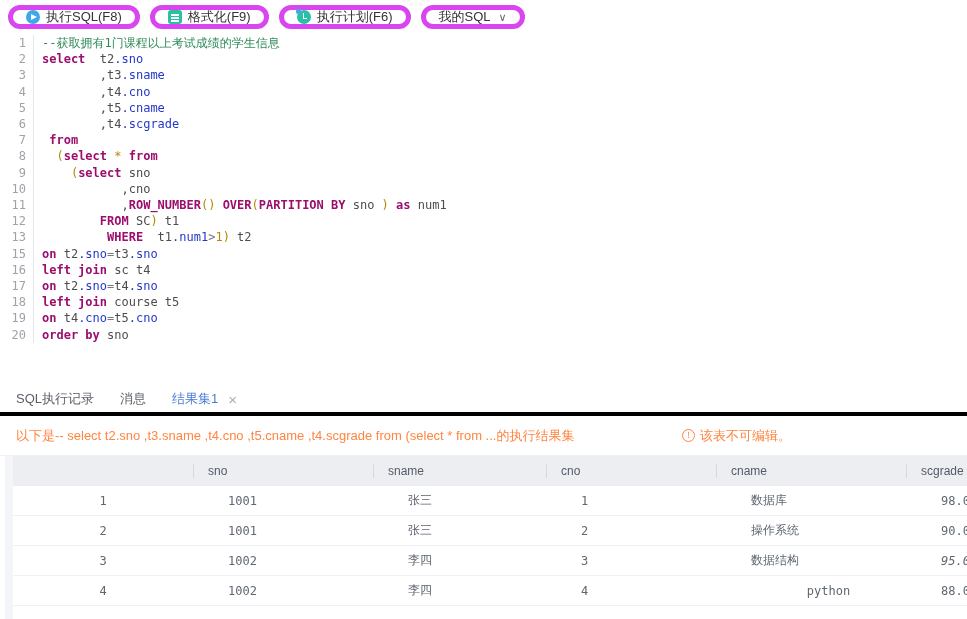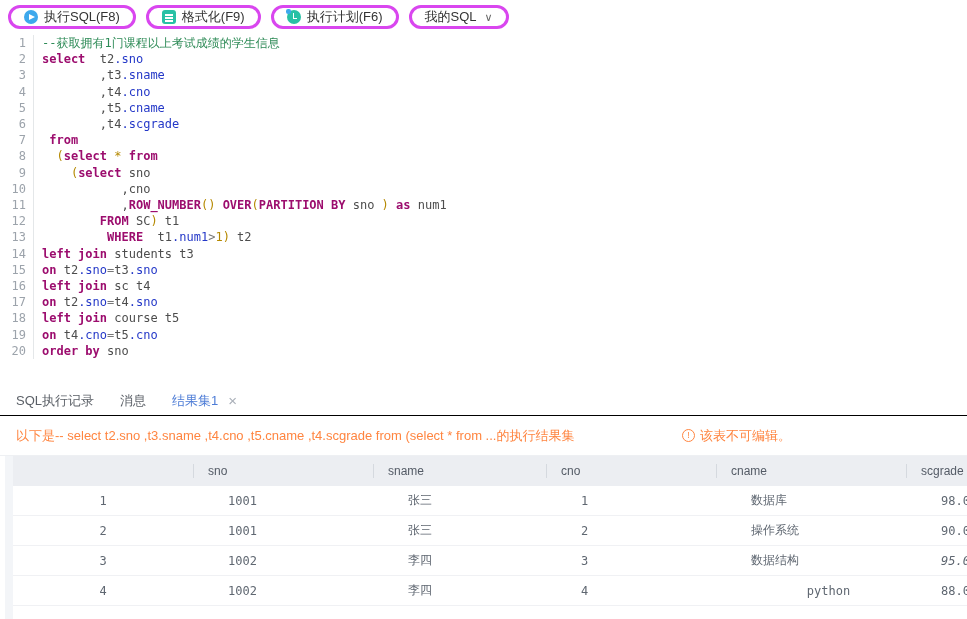--- a/index.html
+++ b/index.html
@@ -2,21 +2,21 @@
 <html><head>
 <meta charset="utf-8">
 <style>
   * { margin:0; padding:0; box-sizing:border-box; }
   html,body { width:967px; height:619px; background:#fff; overflow:hidden;
     font-family:"Liberation Sans","DejaVu Sans",sans-serif; }
 
   
   .toolbar { height:30px; padding:4px 0 0 8px; display:flex; align-items:center; }
   .tb { display:inline-flex; align-items:center; gap:6px; height:24px; padding:0 13px;
-        background:#fff; border:3px solid #d946ef; border-radius:13px; margin-right:10px;
+        background:#fff; border:5px solid #d946ef; border-radius:13px; margin-right:10px;
         font-size:13px; color:#333; cursor:pointer; font-family:inherit; }
   .ic { width:14px; height:14px; display:inline-block; position:relative; flex:0 0 auto; }
   .ic-play { border-radius:50%; background:#3da8ec; }
   .ic-play::after { content:""; position:absolute; left:5px; top:3.5px;
         border-left:6px solid #fff; border-top:3.5px solid transparent; border-bottom:3.5px solid transparent; }
   .ic-format { border-radius:3px; background:#28c1a5; }
   .ic-format::after { content:""; position:absolute; left:3px; top:4px; width:8px; height:1.5px;
         background:#fff; box-shadow:0 3px 0 #fff, 0 6px 0 #fff; }
   .ic-plan { border-radius:50%; background:#28c1a5; }
   .ic-plan::before { content:""; position:absolute; left:-1px; top:-1px; width:5px; height:5px;
@@ -33,21 +33,21 @@
         border-right:1px solid #e4e7e9; margin-right:8px; user-select:none; }
   .tok-k { color:#9c0d6e; font-weight:bold; }
   .tok-c { color:#2e8b57; }
   .tok-b { color:#2438c8; }
   .tok-p { color:#4d4d4d; }
   .tok-o { color:#b58900; }
   .tok-g { color:#777; }
 
   
   .tabbar { height:30px; display:flex; align-items:center; padding-left:16px;
-        border-bottom:1px solid #000000; font-size:13px; color:#5a5f66; }
+        border-bottom:4px solid #000000; font-size:13px; color:#5a5f66; }
   .tab { margin-right:26px; cursor:pointer; }
   .tab.active { color:#4d7cd6; margin-right:10px; }
   .tab-close { color:#a9afb8; font-size:15px; cursor:pointer; line-height:1; }
 
   
   .msgbar { height:39px; display:flex; align-items:center; justify-content:space-between;
         padding:0 16px 0 16px; font-size:13px; color:#ff8540; }
   .msg-right { display:inline-flex; align-items:center; gap:5px; margin-right:160px; }
   .info-ic { width:13px; height:13px; border:1px solid #ff8540; border-radius:50%;
         display:inline-flex; align-items:center; justify-content:center;
@@ -98,21 +98,20 @@
       <div class="eline"><span class="ln">4</span><span><span class="tok-p">        ,t4</span><span class="tok-b">.cno</span></span></div>
       <div class="eline"><span class="ln">5</span><span><span class="tok-p">        ,t5</span><span class="tok-b">.cname</span></span></div>
       <div class="eline"><span class="ln">6</span><span><span class="tok-p">        ,t4</span><span class="tok-b">.scgrade</span></span></div>
       <div class="eline"><span class="ln">7</span><span><span class="tok-p"> </span><span class="tok-k">from</span></span></div>
       <div class="eline"><span class="ln">8</span><span><span class="tok-p">  </span><span class="tok-o">(</span><span class="tok-k">select</span><span class="tok-p"> </span><span class="tok-o">*</span><span class="tok-p"> </span><span class="tok-k">from</span></span></div>
       <div class="eline"><span class="ln">9</span><span><span class="tok-p">    </span><span class="tok-o">(</span><span class="tok-k">select</span><span class="tok-p"> sno</span></span></div>
       <div class="eline"><span class="ln">10</span><span><span class="tok-p">           ,cno</span></span></div>
       <div class="eline"><span class="ln">11</span><span><span class="tok-p">           ,</span><span class="tok-k">ROW_NUMBER</span><span class="tok-o">()</span><span class="tok-p"> </span><span class="tok-k">OVER</span><span class="tok-o">(</span><span class="tok-k">PARTITION BY</span><span class="tok-p"> sno </span><span class="tok-o">)</span><span class="tok-p"> </span><span class="tok-k">as</span><span class="tok-p"> num1</span></span></div>
       <div class="eline"><span class="ln">12</span><span><span class="tok-p">        </span><span class="tok-k">FROM</span><span class="tok-p"> SC</span><span class="tok-o">)</span><span class="tok-p"> t1</span></span></div>
       <div class="eline"><span class="ln">13</span><span><span class="tok-p">         </span><span class="tok-k">WHERE</span><span class="tok-p">  t1</span><span class="tok-b">.num1</span><span class="tok-g">&gt;</span><span class="tok-o">1</span><span class="tok-o">)</span><span class="tok-p"> t2</span></span></div>
-      <div class="eline"><span class="ln">14</span><span><span class="tok-k">left join</span><span class="tok-p"> students t3</span></span></div>
       <div class="eline"><span class="ln">15</span><span><span class="tok-k">on</span><span class="tok-p"> t2</span><span class="tok-b">.sno</span><span class="tok-g">=</span><span class="tok-p">t3</span><span class="tok-b">.sno</span></span></div>
       <div class="eline"><span class="ln">16</span><span><span class="tok-k">left join</span><span class="tok-p"> sc t4</span></span></div>
       <div class="eline"><span class="ln">17</span><span><span class="tok-k">on</span><span class="tok-p"> t2</span><span class="tok-b">.sno</span><span class="tok-g">=</span><span class="tok-p">t4</span><span class="tok-b">.sno</span></span></div>
       <div class="eline"><span class="ln">18</span><span><span class="tok-k">left join</span><span class="tok-p"> course t5</span></span></div>
       <div class="eline"><span class="ln">19</span><span><span class="tok-k">on</span><span class="tok-p"> t4</span><span class="tok-b">.cno</span><span class="tok-g">=</span><span class="tok-p">t5</span><span class="tok-b">.cno</span></span></div>
       <div class="eline"><span class="ln">20</span><span><span class="tok-k">order by</span><span class="tok-p"> sno</span></span></div>
     </div>
 
   <div class="tabbar">
     <div class="tab">SQL执行记录</div>

